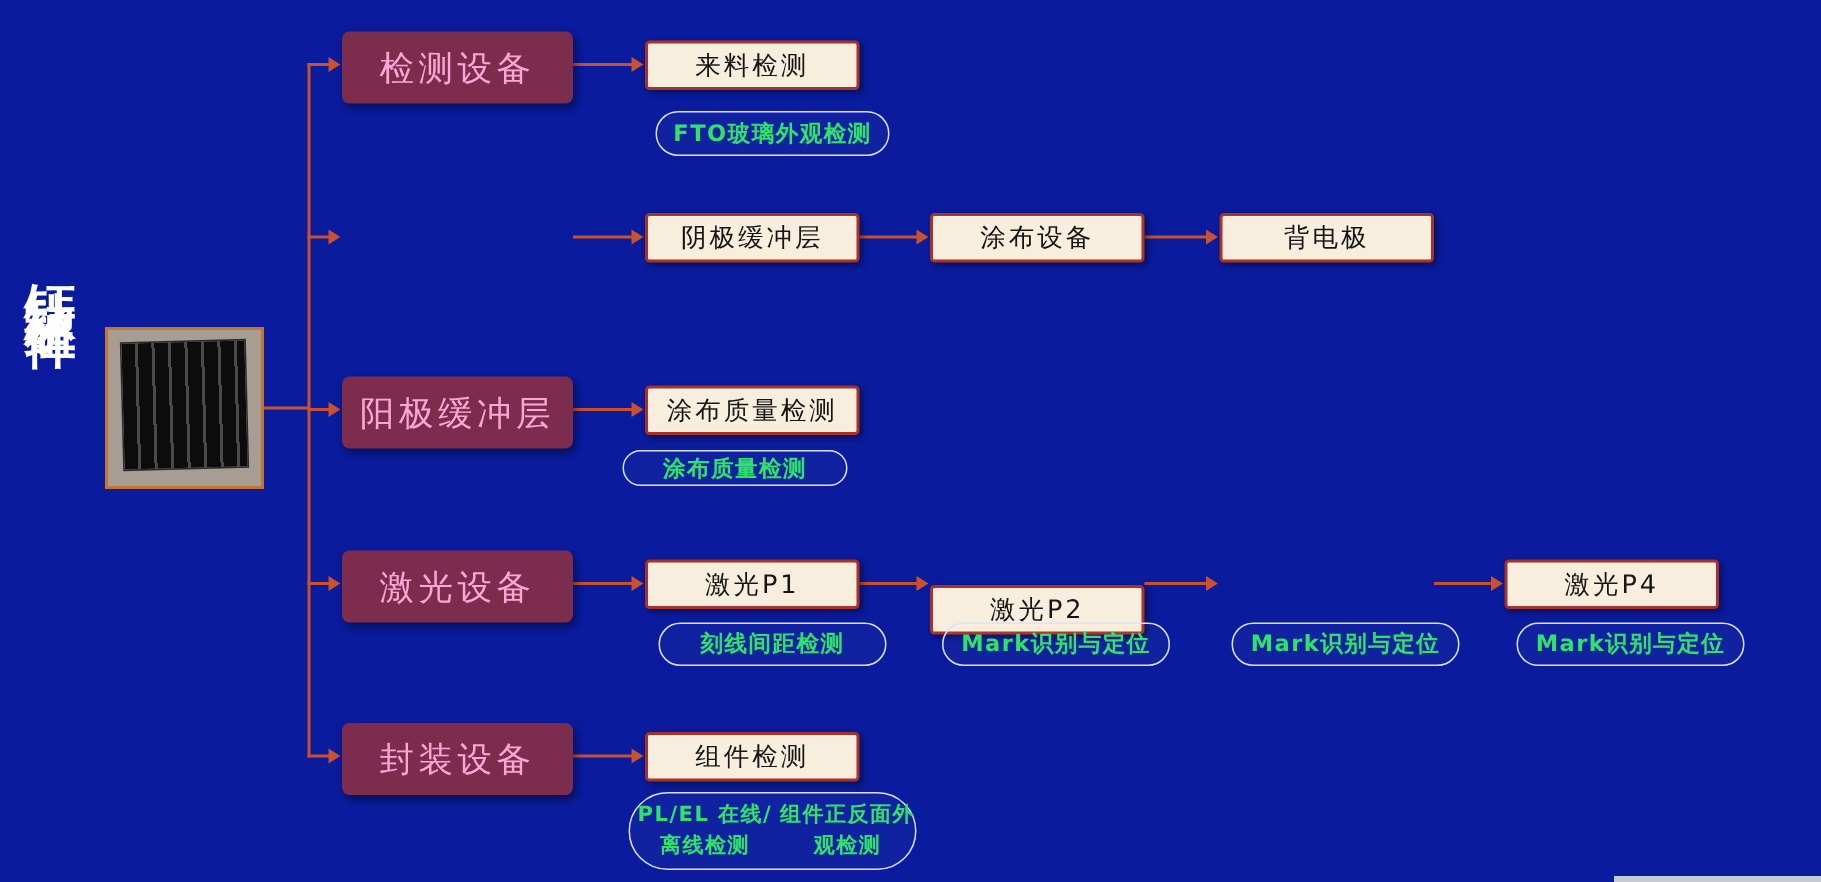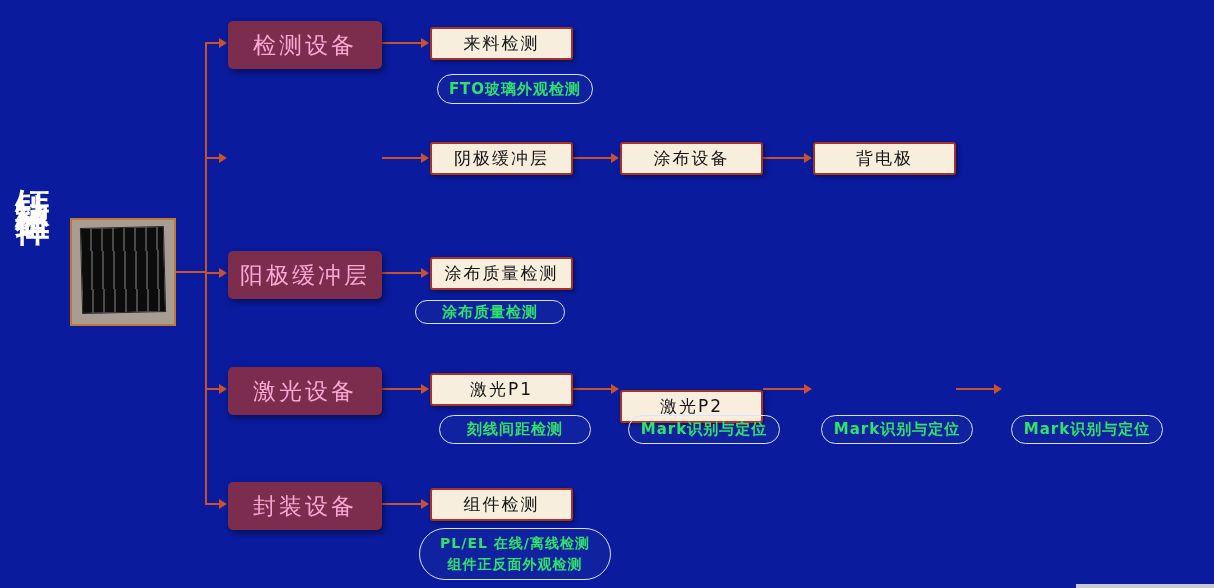--- a/index.html
+++ b/index.html
@@ -50,21 +50,21 @@
     display:flex; align-items:center; justify-content:center;
     border-radius:3px; box-shadow:2px 2px 4px rgba(0,0,0,.4);
   }
   .pill {
     position:absolute;
     border:1.5px solid var(--pill-border,#d9e2ff); border-radius:16px;
     color:var(--pill-text,#2fe26a); font-size:15px; font-weight:bold;
     display:flex; align-items:center; justify-content:center; text-align:center;
     background:rgba(255,255,255,.03); letter-spacing:1px;margin-left:13px;
   }
-  .pill.two { flex-direction:column; border-radius:26px; font-size:14px; line-height:1.5; }
+  .pill.two { flex-direction:row; border-radius:26px; font-size:14px; line-height:1.5; }
 
   .artifact { position:absolute; background:#c9c9d4; }
 </style>
 </head>
 <body>
 
 <div class="stage">
 
   <div class="vtitle">钙钛矿组件</div>
 
@@ -117,20 +117,21 @@
   <div class="step" style="left:620px;top:142px">涂布设备</div>
   <div class="step" style="left:813px;top:142px">背电极</div>
 
   <div class="cat" style="left:228px;top:251px">阳极缓冲层</div>
   <div class="step" style="left:430px;top:257px">涂布质量检测</div>
   <div class="pill" style="left:402px;top:300px;width:150px;height:24px">涂布质量检测</div>
 
   <div class="cat" style="left:228px;top:367px">激光设备</div>
   <div class="step" style="left:430px;top:373px">激光P1</div>
   <div class="step" style="left:620px;top:390px">激光P2</div>
+  <div class="step" style="left:1003px;top:373px">激光P4</div>
   <div class="pill" style="left:426px;top:415px;width:152px;height:29px">刻线间距检测</div>
   <div class="pill" style="left:615px;top:415px;width:152px;height:29px">Mark识别与定位</div>
   <div class="pill" style="left:808px;top:415px;width:152px;height:29px">Mark识别与定位</div>
   <div class="pill" style="left:998px;top:415px;width:152px;height:29px">Mark识别与定位</div>
 
   <div class="cat" style="left:228px;top:482px">封装设备</div>
   <div class="step" style="left:430px;top:488px">组件检测</div>
   <div class="pill two" style="left:406px;top:528px;width:192px;height:52px">
     <span>PL/EL 在线/离线检测</span>
     <span>组件正反面外观检测</span>

